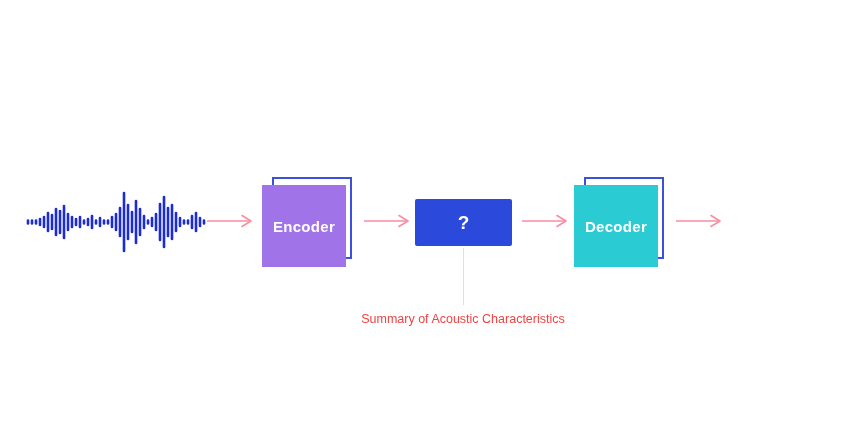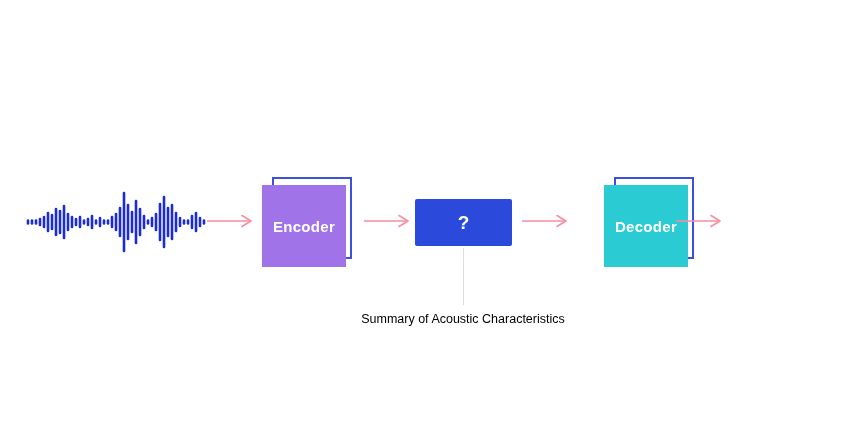--- a/index.html
+++ b/index.html
@@ -79,25 +79,25 @@
     height: 57px;
     background: #dddde2;
   }
   .annotation {
     position: absolute;
     left: 333px;
     top: 312px;
     width: 260px;
     text-align: center;
     font-size: 12.5px;
-    color: #000000;
+    color: #ef4444;
   }
 
   .encoder-node { left: 262px; top: 177px; }
-  .decoder-node { left: 574px; top: 177px; margin-left: 30px; }
+  .decoder-node { left: 574px; top: 177px; }
   .arrow-1 { left: 206px; }
   .arrow-2 { left: 363px; }
   .arrow-3 { left: 521px; }
   .arrow-4 { left: 675px; }
 </style>
 </head>
 <body>
 
 <div class="stage">
 

